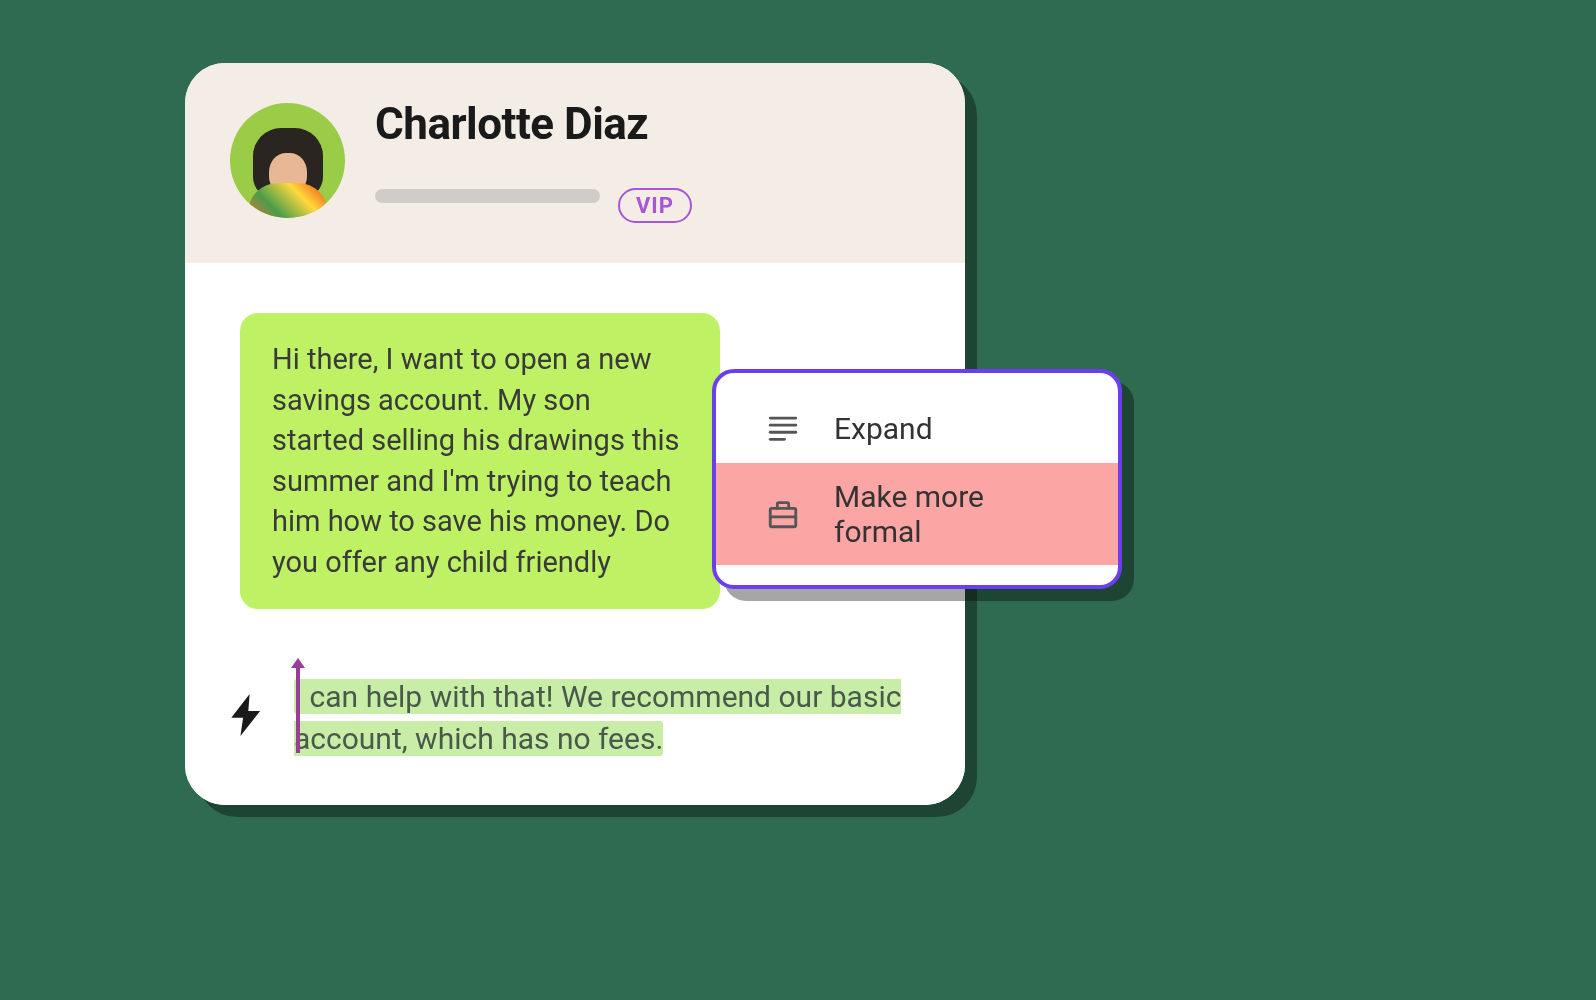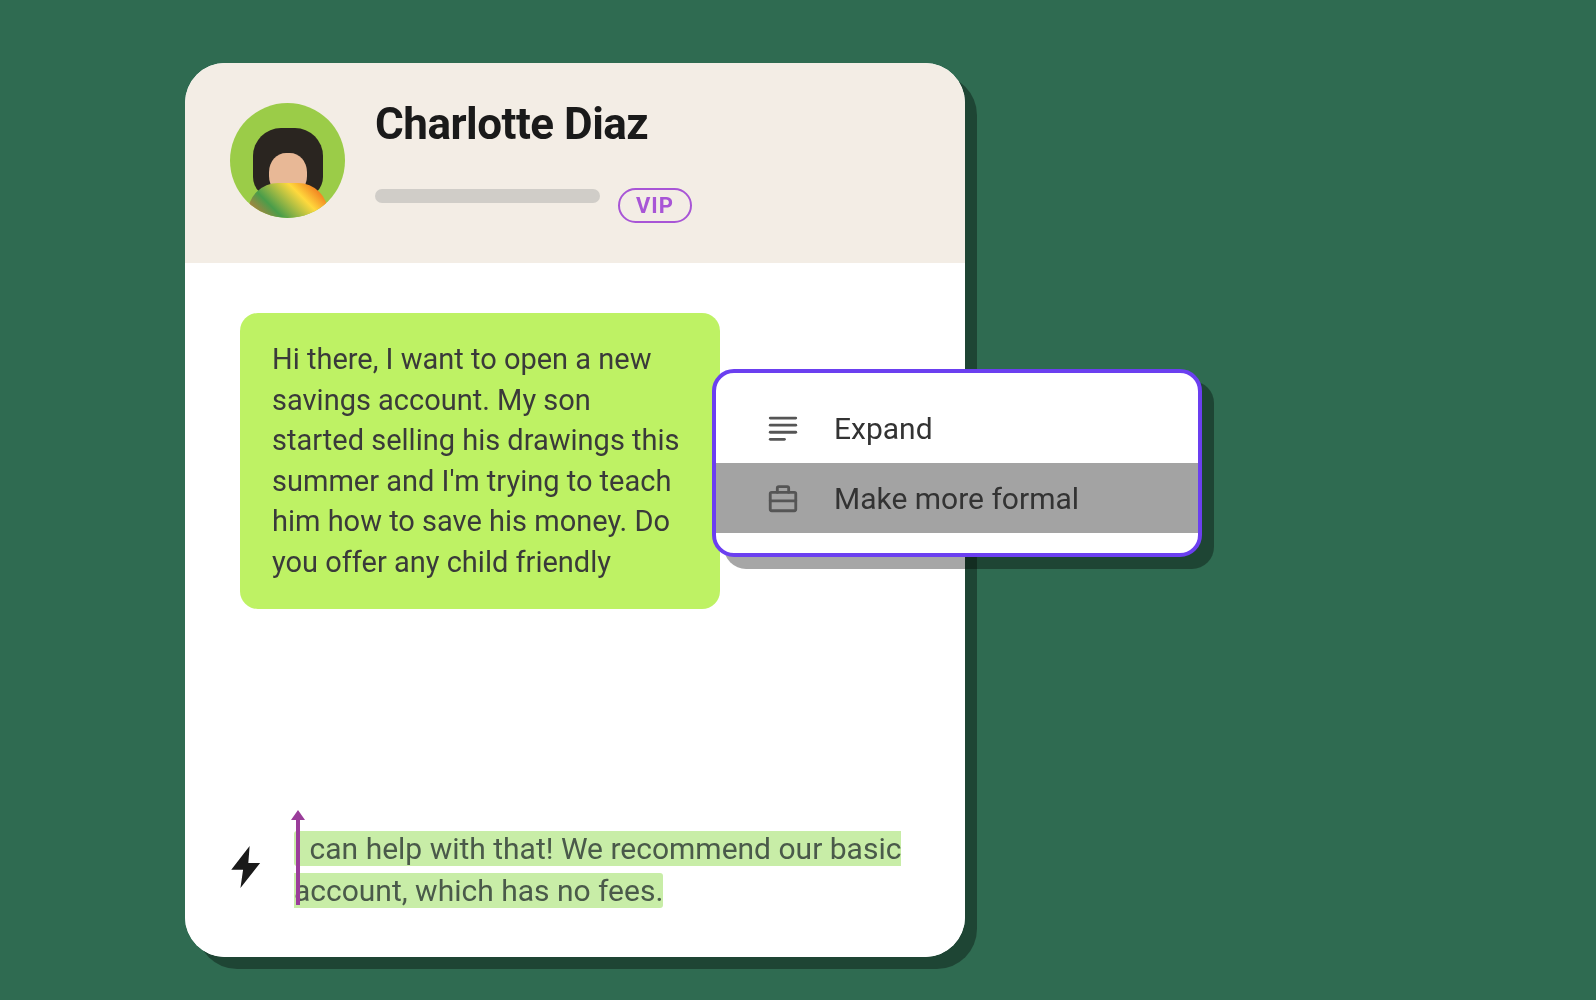--- a/index.html
+++ b/index.html
@@ -8,21 +8,21 @@
       background: #2f6b51;
       width: 1596px;
       height: 1000px;
       position: relative;
     }
     .chat-card {
       position: absolute;
       left: 185px;
       top: 63px;
       width: 780px;
-      height: 894px;
+      height: 742px;
       background: #fff;
       border-radius: 40px;
       box-shadow: 12px 12px 0 rgba(0,0,0,0.35);
       overflow: hidden;
     }
     .chat-header {
       background: #f3ede5;
       padding: 35px 45px 40px 45px;
       display: flex;
       align-items: center;
@@ -147,39 +147,38 @@
       color: #4a5a4a;
     }
     .hl {
       background: #c8eda7;
       border-radius: 3px;
     }
     .popup-menu {
       position: absolute;
       left: 712px;
       top: 369px;
-      width: 490px;
+      width: 410px;
       background: #fff;
       border: 4px solid #6b3ff0;
       border-radius: 22px;
       box-shadow: 12px 12px 0 rgba(0,0,0,0.35);
       padding: 20px 0;
     }
     .menu-item {
       display: flex;
       align-items: center;
       gap: 32px;
       padding: 16px 48px;
       font-size: 30px;
       color: #333;
       cursor: pointer;
     }
     .menu-item.highlighted {
-      background: #a3a3a3;
-      text-align: center;
+      background: #fca5a5;
     }
     .menu-icon {
       width: 38px;
       height: 38px;
       display: flex;
       align-items: center;
       justify-content: center;
       flex-shrink: 0;
     }
   </style>

